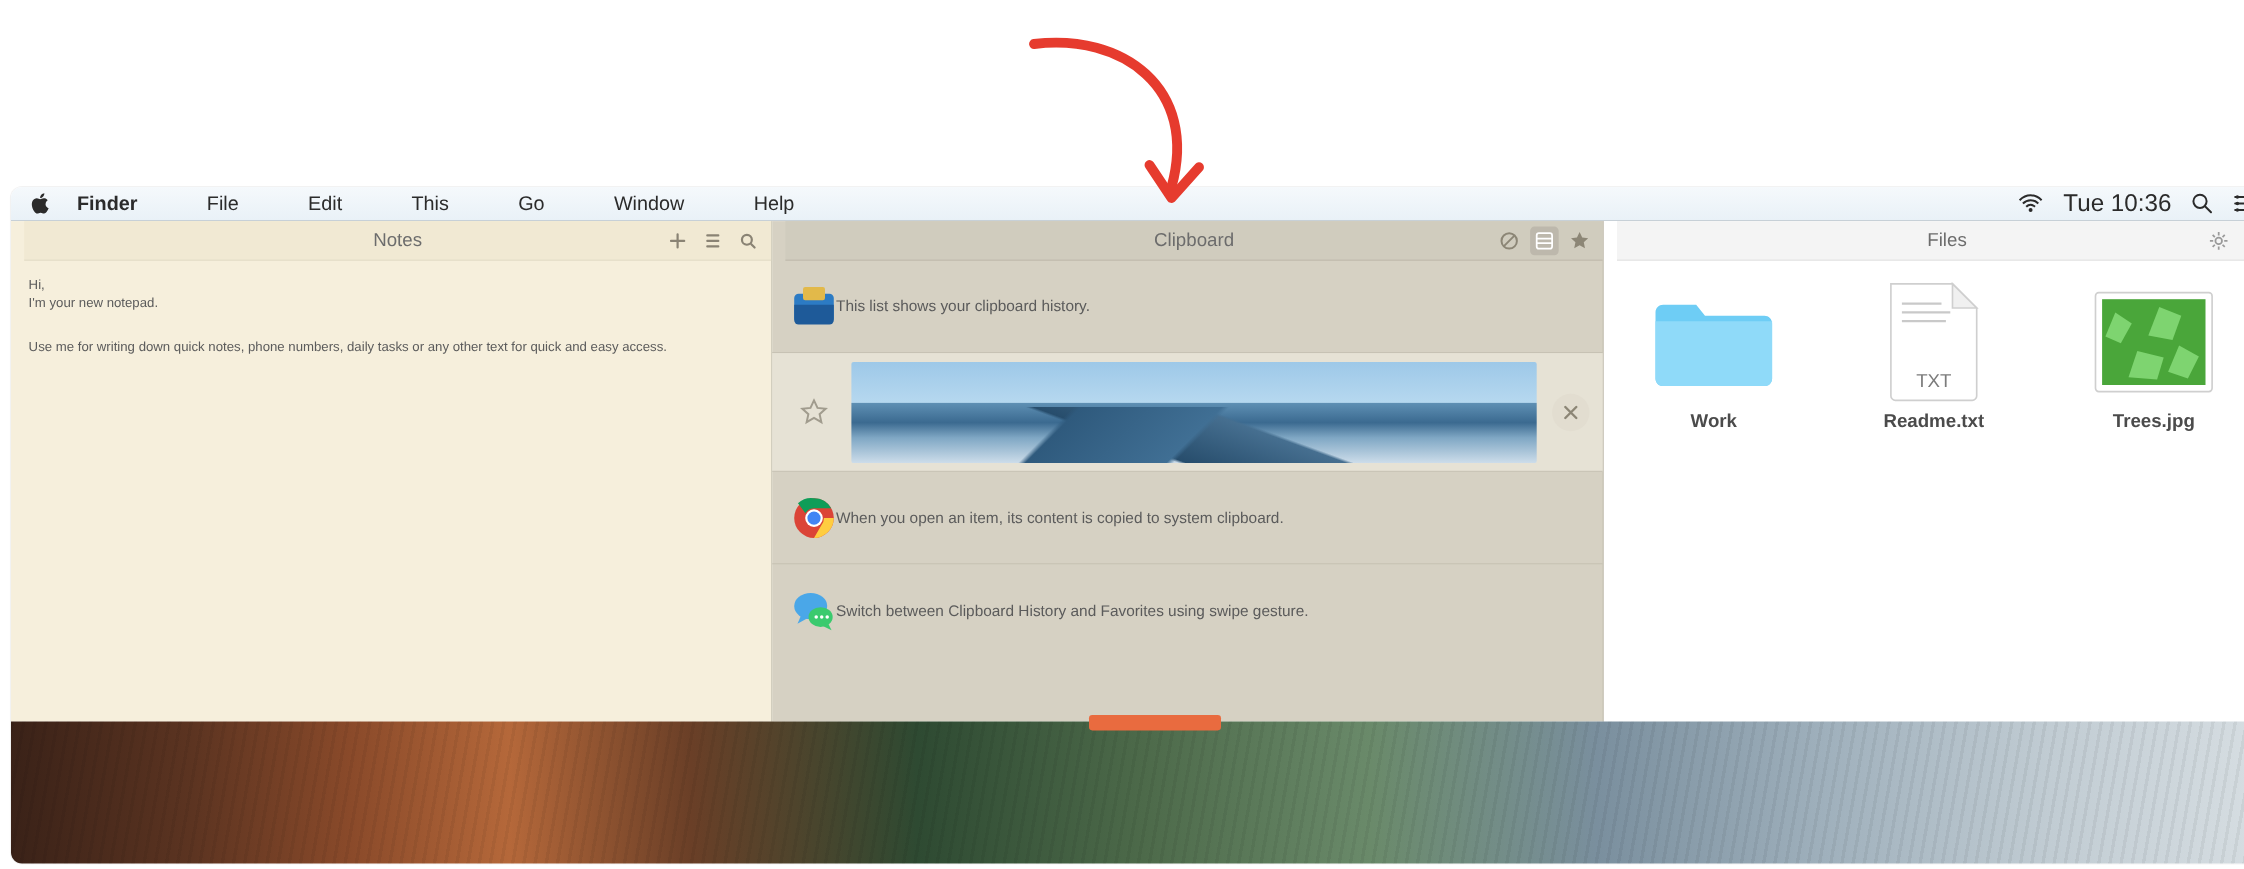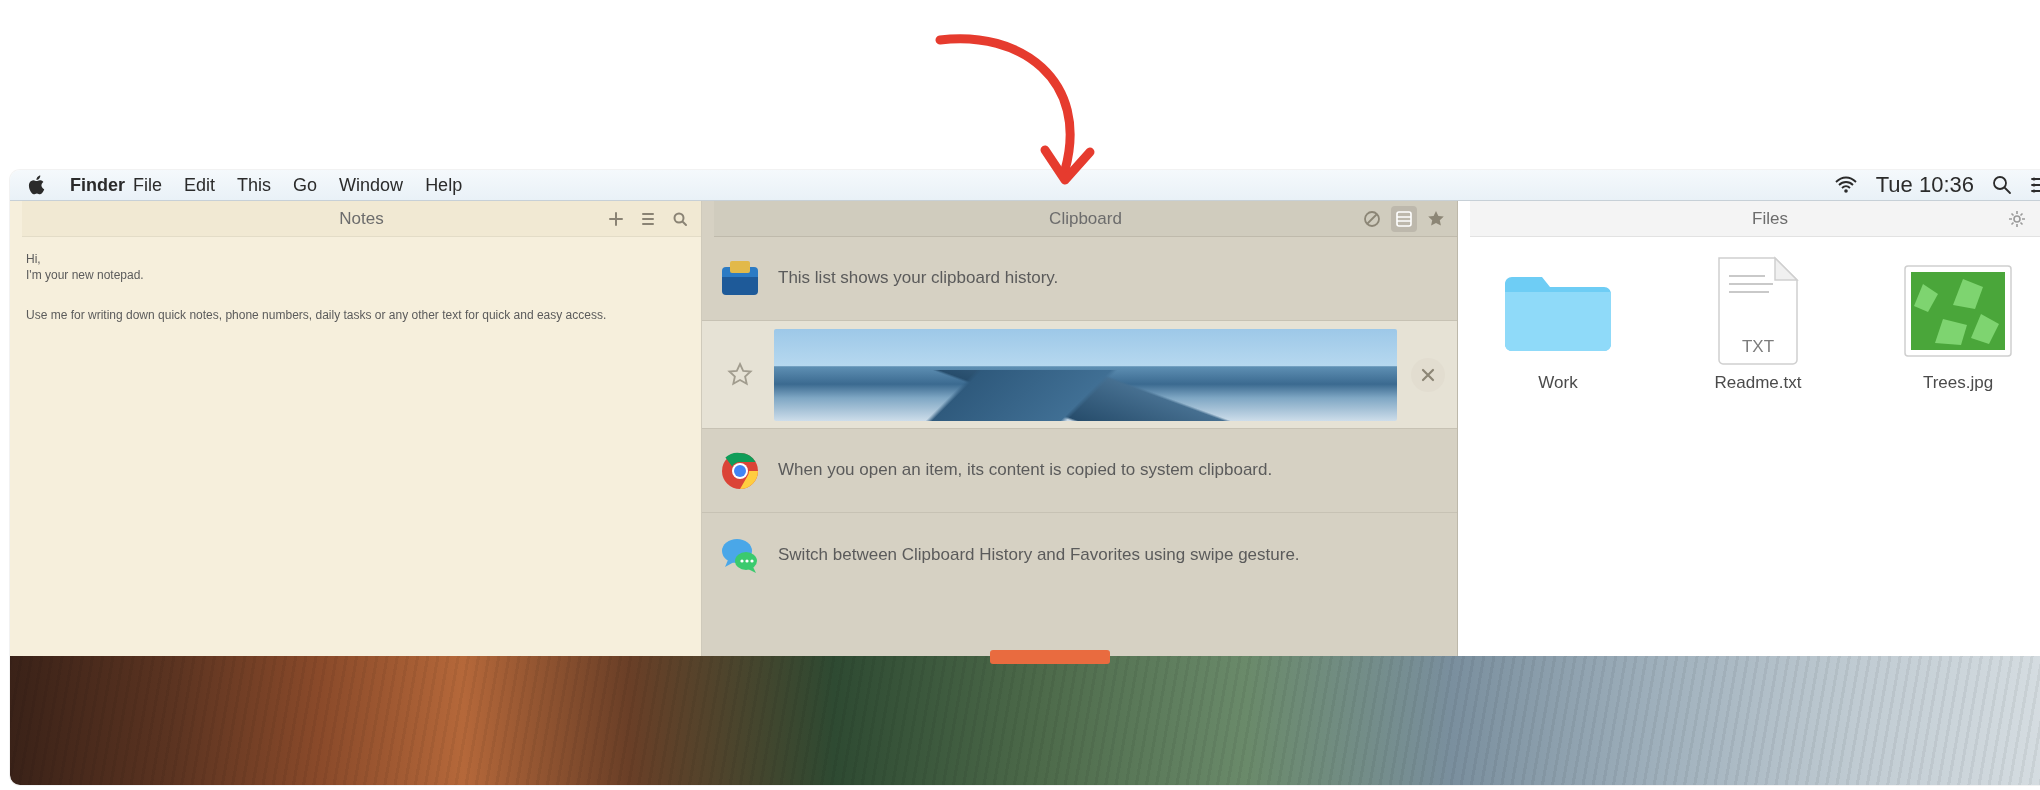--- a/index.html
+++ b/index.html
@@ -40,22 +40,22 @@
   height: 31px;
   background: linear-gradient(#f5f9fc, #e9f1f7);
   border-bottom: 1px solid #c7d0d7;
   display: flex;
   align-items: center;
   padding: 0 18px;
   font-size: 18px;
   color: #2b2b2b;
 }
 .menubar .apple { font-size: 21px; margin-right: 24px; display:flex; align-items:center;}
-.menubar .app-name { font-weight: 700; margin-right: 8px; }
-.menubar .menu-item { margin-right: 22px; cursor: default; }
+.menubar .app-name { font-weight: 700; margin-right: 22px; }
+.menubar .menu-item { margin-right: 22px; cursor: default; margin-left: 41px; }
 .menubar-right { margin-left: auto; display: flex; align-items: center; gap: 18px; }
 .menubar-right .clock { font-size: 22px; text-align: right; }
 .menubar-right svg { display:block; }
 
 
 .panels {
   display: flex;
   height: 455px;
 }
 
@@ -99,22 +99,22 @@
   width: 756px;
   background: #d6d1c3;
   border-right: 1px solid #bdb8aa;
 }
 .clipboard-panel .panel-header { background:#d0ccbe; border-bottom:1px solid #bfbaac;}
 .clip-row {
   display:flex;
   align-items:center;
   padding: 14px 18px;
   border-bottom: 1px solid #c7c2b4;
-  gap: 18px;
-  font-size: 17px;
+  gap: 0;
+  font-size: 14px;
   color:#5b5b5b;
   min-height: 84px;
 }
 .clip-row .row-icon { width:40px; height:40px; flex-shrink:0; display:flex; align-items:center; justify-content:center;}
 .clip-row .row-text { flex:1; line-height:1.35;}
 
 .clip-image-row {
   display:flex;
   align-items:center;
   height: 108px;
@@ -149,21 +149,21 @@
 
 
 .files-panel {
   flex:1;
   background:#fff;
 }
 .files-panel .panel-header { background:#f4f4f4; border-bottom:1px solid #e2e2e2;}
 .files-body { padding: 24px 30px; display:flex; gap:60px;}
 .file-item { display:flex; flex-direction:column; align-items:center; gap:12px; width:140px;}
 .file-item .file-icon { width:118px; height:100px; display:flex; align-items:center; justify-content:center;}
-.file-item .file-label { font-size:17px; color:#4b4b4b;}
+.file-item .file-label { font-size:17px; color:#4b4b4b;font-weight:bold;}
 
 
 .wallpaper {
   height: 130px;
   background:
     linear-gradient(to right,
       #3a2218 0%, #5c3421 8%, #8a4a2a 15%, #b5683a 22%, #6a3f27 30%,
       #2e4a32 40%, #4d6a4a 50%, #6a8a6a 60%,
       #7a8f9e 70%, #9fb0bc 80%, #c1ccd3 90%, #d8dfe3 100%);
   position:relative;

